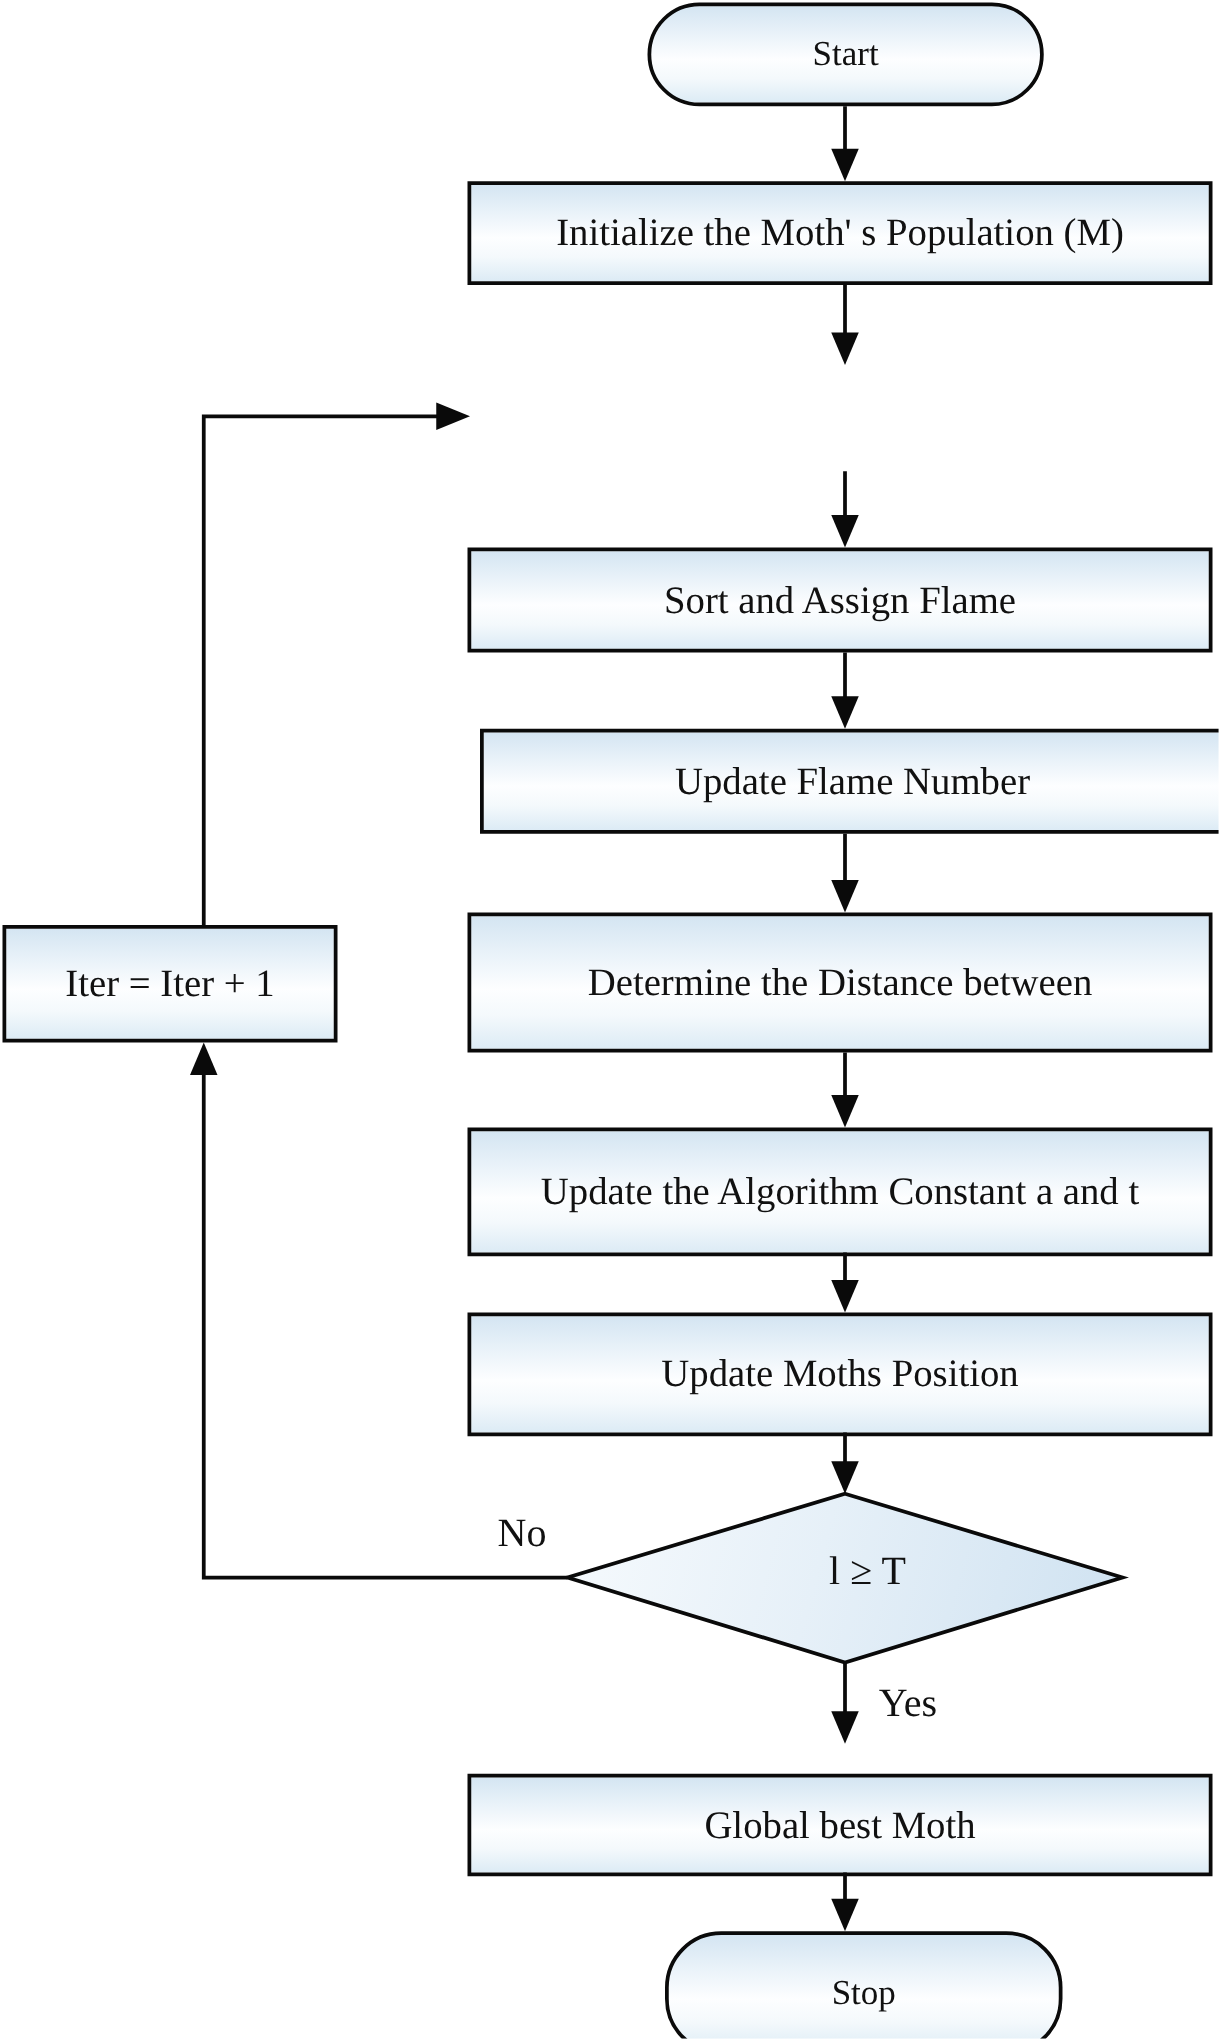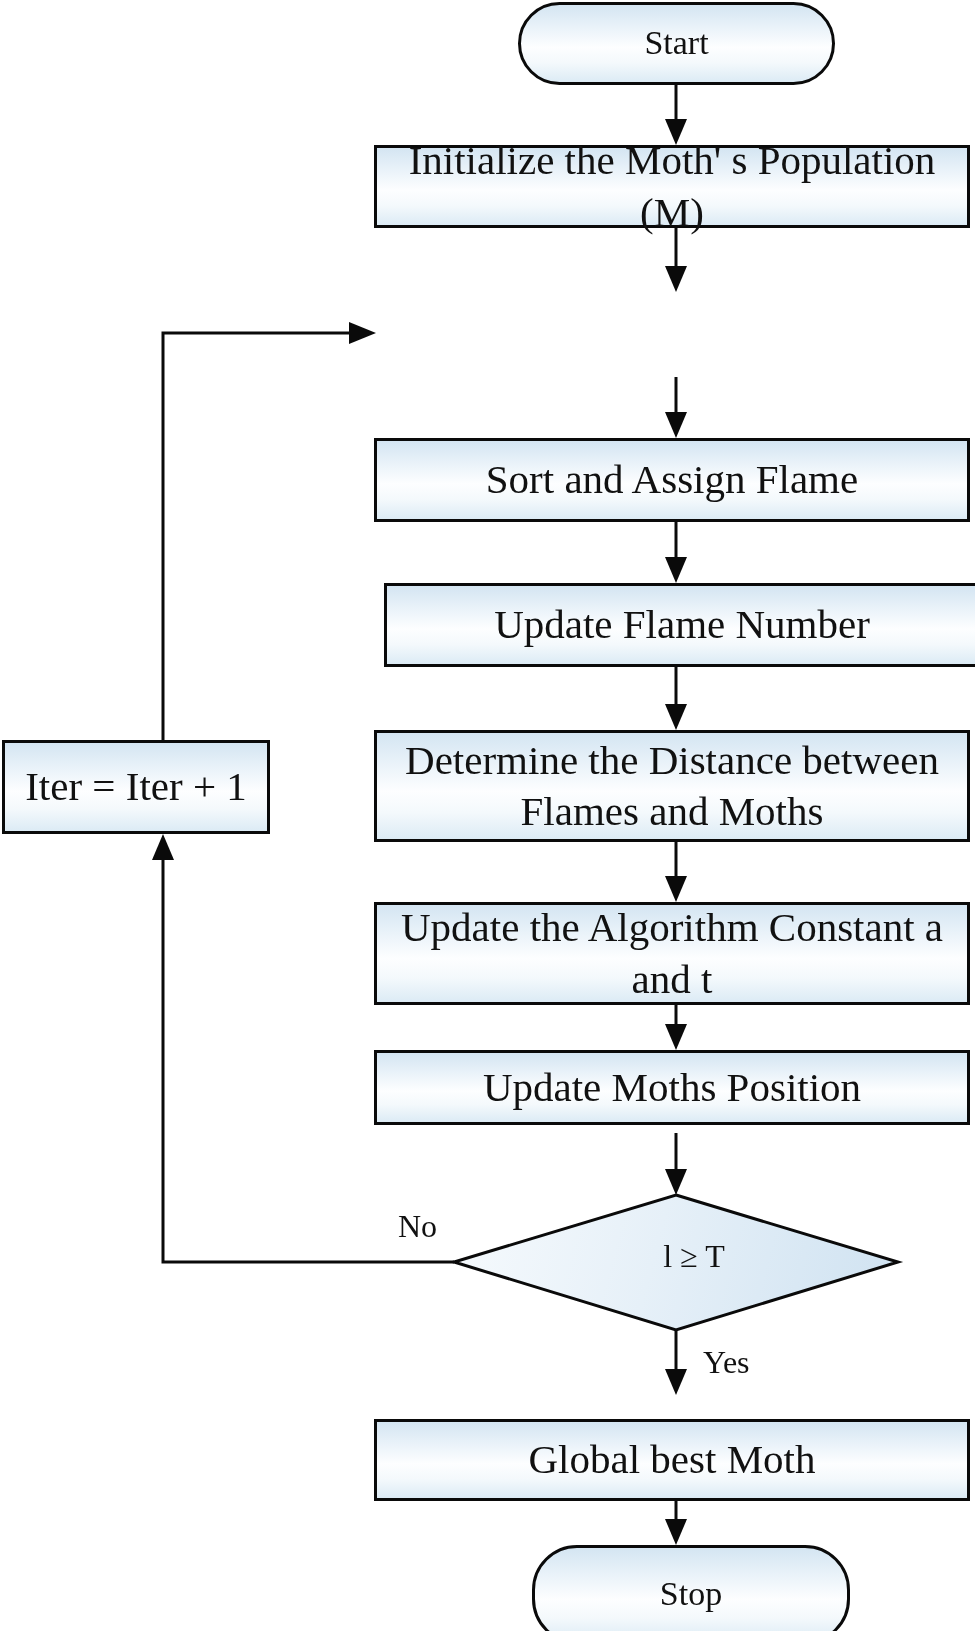--- a/index.html
+++ b/index.html
@@ -15,24 +15,24 @@
   .wires line,.wires polyline{stroke:#0a0a0a;stroke-width:3;fill:none;}
   .wires polygon.ah{fill:#0a0a0a;stroke:none;}
   .wires polygon.outline{fill:none;stroke:#0a0a0a;stroke-width:3;}
   .node{
     position:absolute;z-index:3;
     display:flex;align-items:center;justify-content:center;
     text-align:center;
     border:3px solid #0a0a0a;
     box-sizing:border-box;
     background:linear-gradient(180deg,#d4e5f2 0%,#e9f2f9 28%,#fdfeff 55%,#f4f9fc 75%,#dcebf5 100%);
-    font-size:41px;
+    font-size:31px;
     line-height:1.25;
   }
-  .stadium{border-radius:45px;font-size:34px;}
+  .stadium{border-radius:45px;font-size:28px;}
   .diamond-fill{
     position:absolute;z-index:1;
     left:454px;top:1195px;width:444px;height:135px;
     background:linear-gradient(105deg,#f6fafd 0%,#e6f0f8 45%,#cfe2f1 100%);
     clip-path:polygon(50% 0%,100% 50%,50% 100%,0% 50%);
   }
   .floating-label{
     position:absolute;z-index:3;
     font-size:32px;line-height:1;
     white-space:nowrap;
@@ -124,29 +124,28 @@
     <span>Sort and Assign Flame</span>
   </div>
 
   <div class="node" style="left:384px;top:583px;width:596px;height:84px;">
     <span>Update Flame Number</span>
   </div>
 
   <div class="node two-line" style="left:374px;top:730px;width:596px;height:112px;">
     <div>
       <span>Determine the Distance between</span>
-      <span>Flames and Moths</span>
     </div>
   </div>
 
   <div class="node" style="left:374px;top:902px;width:596px;height:103px;">
     <span>Update the Algorithm Constant a and t</span>
   </div>
 
-  <div class="node" style="left:374px;top:1050px;width:596px;height:75px;">
+  <div class="node" style="left:374px;top:1050px;width:596px;height:99px;">
     <span>Update Moths Position</span>
   </div>
 
   <div class="floating-label" style="left:604px;top:1240px;width:180px;text-align:center;">l ≥ T</div>
 
   <div class="floating-label" style="left:398px;top:1210px;">No</div>
 
   <div class="floating-label" style="left:703px;top:1346px;">Yes</div>
 
   <div class="node" style="left:2px;top:740px;width:268px;height:94px;">

